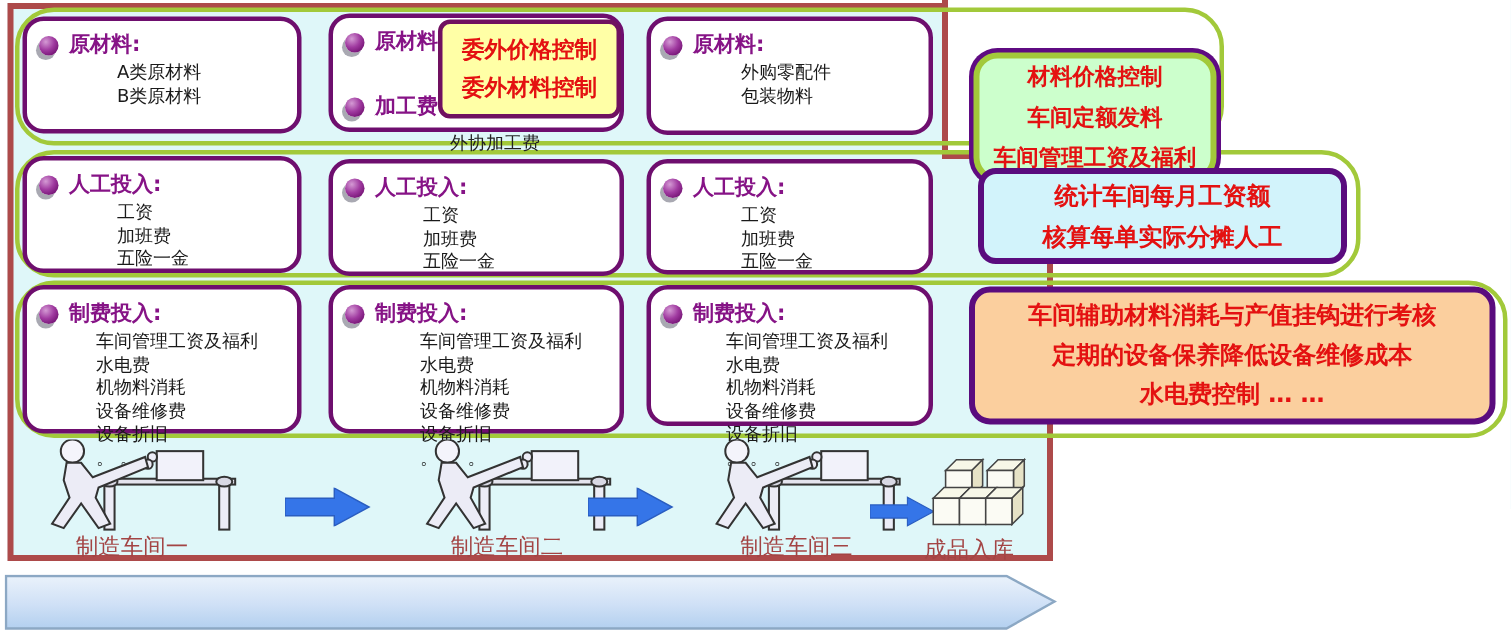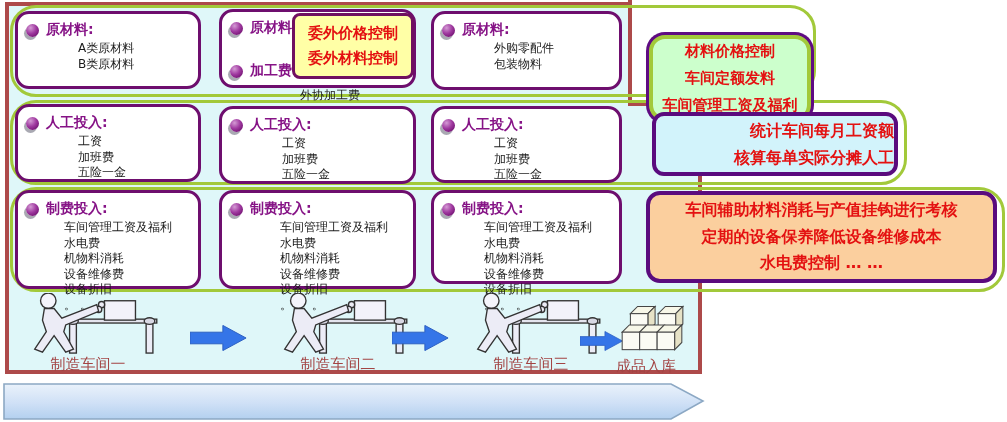--- a/index.html
+++ b/index.html
@@ -37,21 +37,21 @@
   .gap-note{position:absolute;left:245px;top:87px;width:170px;z-index:8;
     text-align:center;font-size:12px;color:#222222;}
 
   
   .note{position:absolute;display:flex;flex-direction:column;justify-content:center;
     text-align:center;color:#e41111;font-weight:bold;z-index:9;}
   .note1{left:649px;top:8px;width:162px;height:86px;background:#ccffcc;
     border:4px solid #a2c93a;box-shadow:0 0 0 3px #5f0b82;border-radius:16px;
     font-size:15px;line-height:1.8;margin-top:27px;}
   .note2{left:652px;top:112px;width:246px;height:64px;background:#d2f3fb;
-    border:4px solid #5a0b7e;border-radius:12px;font-size:16px;line-height:1.7;text-align:right;}
+    border:4px solid #5a0b7e;border-radius:12px;font-size:16px;line-height:1.7;}
   .note3{left:646px;top:191px;width:351px;height:92px;background:#fbcf9e;
     border:4px solid #5a0b7e;border-radius:14px;font-size:16px;line-height:1.65;}
 
   
   .station{position:absolute;width:152px;text-align:center;}
   .station svg{display:block;margin:0 auto;}
   .station-label,.wh-label{font-size:15px;color:#a34444;margin-top:0px;white-space:nowrap;}
   .flow-arrow{position:absolute;}
   .warehouse{position:absolute;left:616px;top:299px;width:90px;}
 

